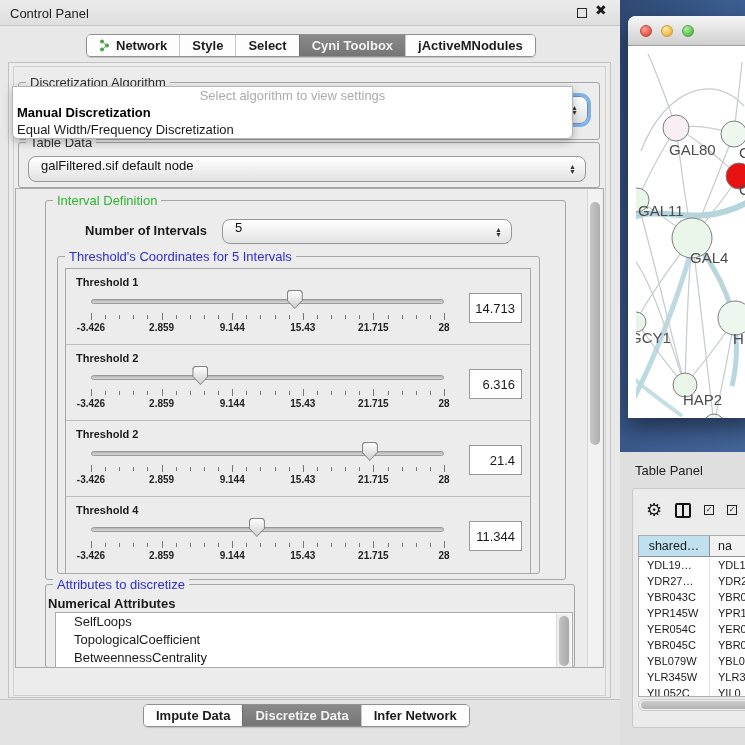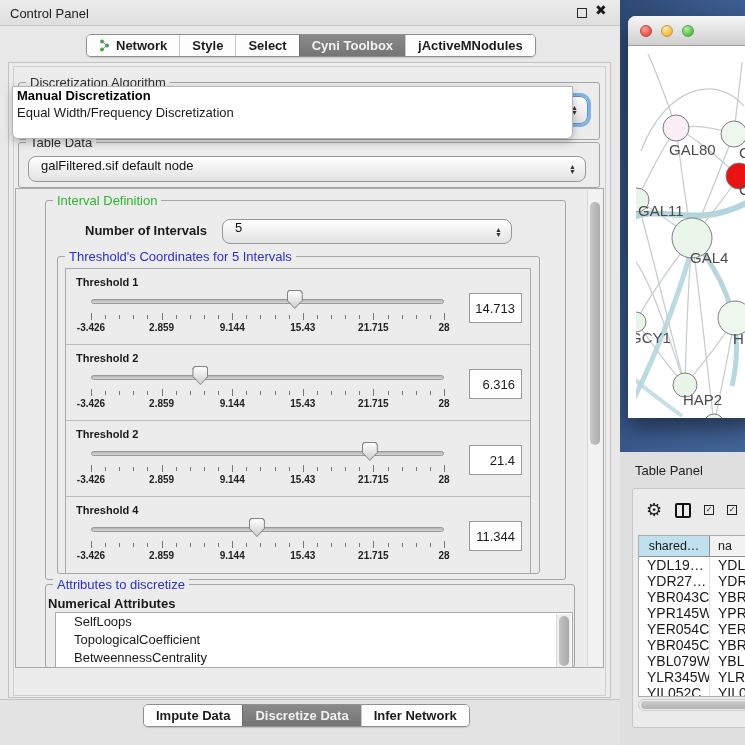--- a/index.html
+++ b/index.html
@@ -120,21 +120,21 @@
   .chk-ic { width:10px; height:10px; border:1.5px solid #222; font-size:8px; line-height:8px;
     text-align:center; color:#222; font-weight:bold; }
   #tp-table { position:absolute; left:5px; top:46px; width:150px; height:162px; background:#fff;
     border:1px solid #adadad; overflow:hidden; }
   .tp-hrow { display:flex; height:21px; border-bottom:1px solid #8f8f8f; }
   .tp-hcell { font-size:12.5px; display:flex; align-items:center; justify-content:center;
     border-right:1px solid #8f8f8f; background:#f2f2f2; }
   .tp-hcell.c1 { width:71px; background:#bfe1ef; }
   .tp-hcell.c2 { flex:1; justify-content:flex-start; padding-left:8px; }
   .tp-row { display:flex; height:16px; }
-  .tp-cell { font-size:14px; line-height:16px; white-space:nowrap; overflow:hidden; }
+  .tp-cell { font-size:11px; line-height:16px; white-space:nowrap; overflow:hidden; }
   .tp-cell.c1 { width:71px; padding-left:8px; border-right:1px solid #e3e3e3; }
   .tp-cell.c2 { flex:1; padding-left:8px; }
   #tp-hscroll { position:absolute; left:5px; top:210px; width:150px; height:12px;
     background:#ededed; border:1px solid #cccccc; border-radius:6px; }
   #tp-hscroll .thumb { position:absolute; left:2px; top:1px; width:130px; height:8px;
     background:linear-gradient(#cdcdcd,#b2b2b2); border-radius:5px; }
 
   .net-tab-icon { width:12px; height:13px; }
 </style>
 </head>
@@ -177,20 +177,21 @@
     <div id="content-inner" class="abs"></div>
 
     <div class="groupbox" style="left:18px;top:82px;width:582px;height:58px;">
       <span class="group-label gl-dark">Discretization Algorithm</span>
     </div>
     <div id="algo-combo" class="combo abs">
       <span class="arrows">▲<br>▼</span>
     </div>
 
     <div id="algo-popup" class="abs">
+      <div class="popup-row popup-placeholder">Select algorithm to view settings</div>
       <div class="popup-row popup-bold">Manual Discretization</div>
       <div class="popup-row">Equal Width/Frequency Discretization</div>
     </div>
 
     <div id="tabledata-group" class="groupbox">
       <span class="group-label gl-dark">Table Data</span>
     </div>
     <div id="tabledata-combo" class="combo abs">
       <span>galFiltered.sif default node</span>
       <span class="arrows">▲<br>▼</span>

